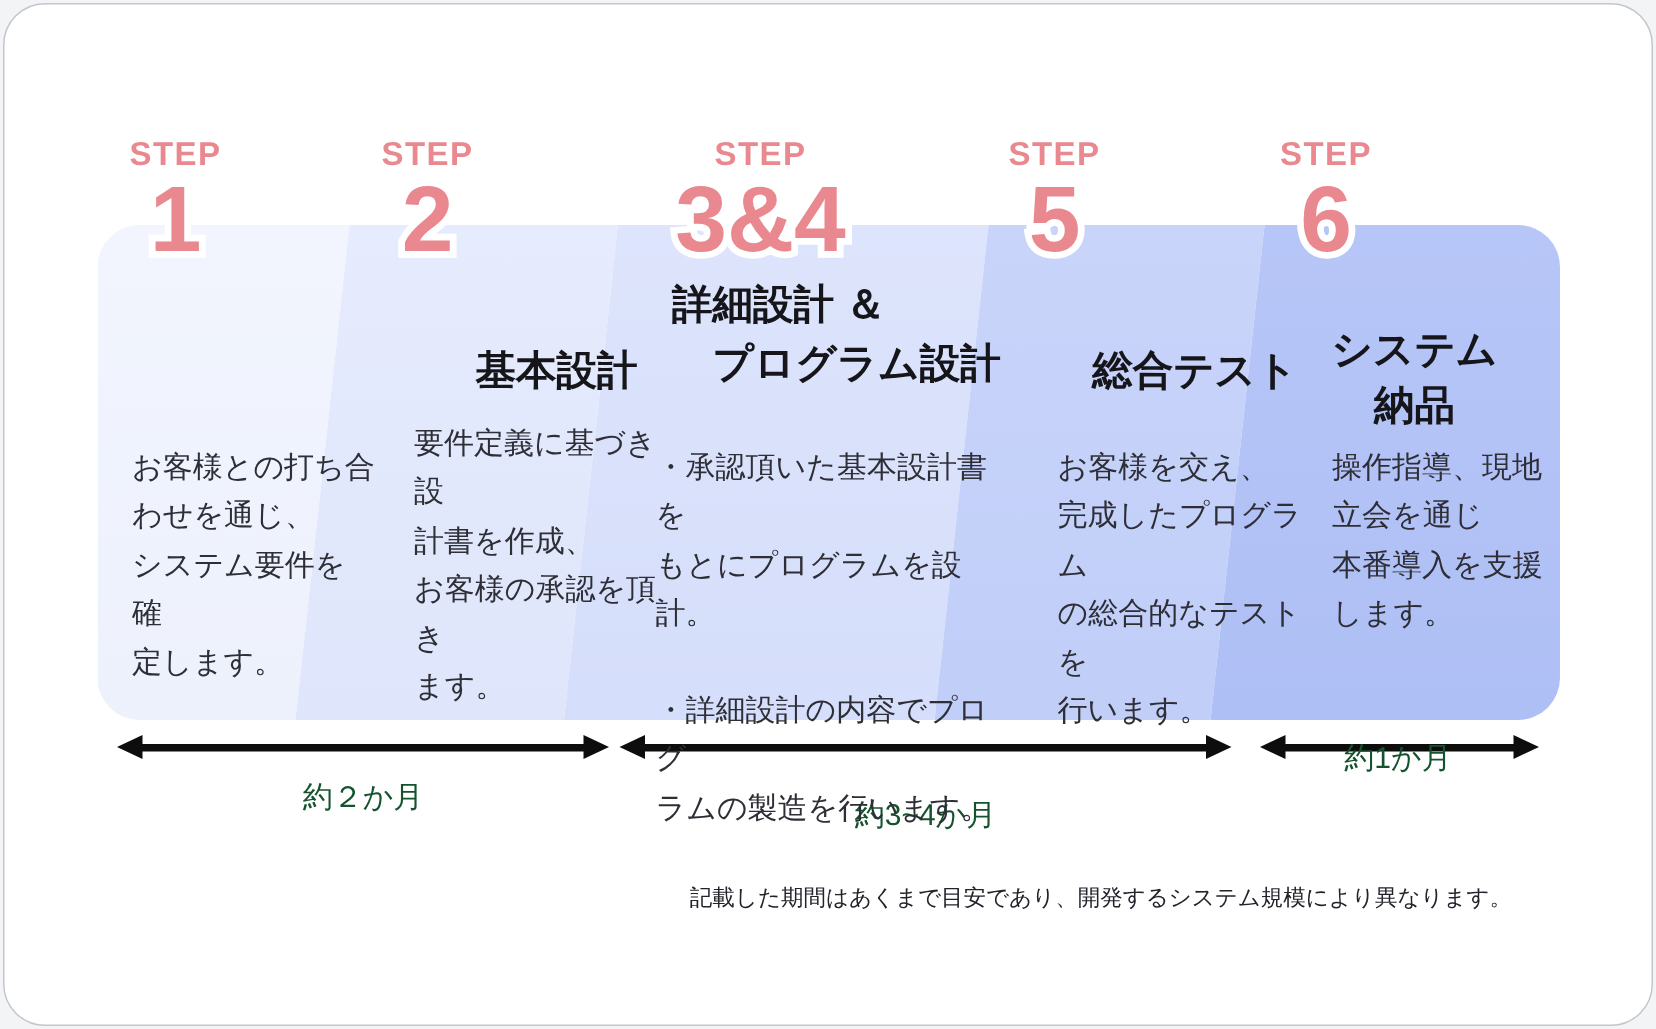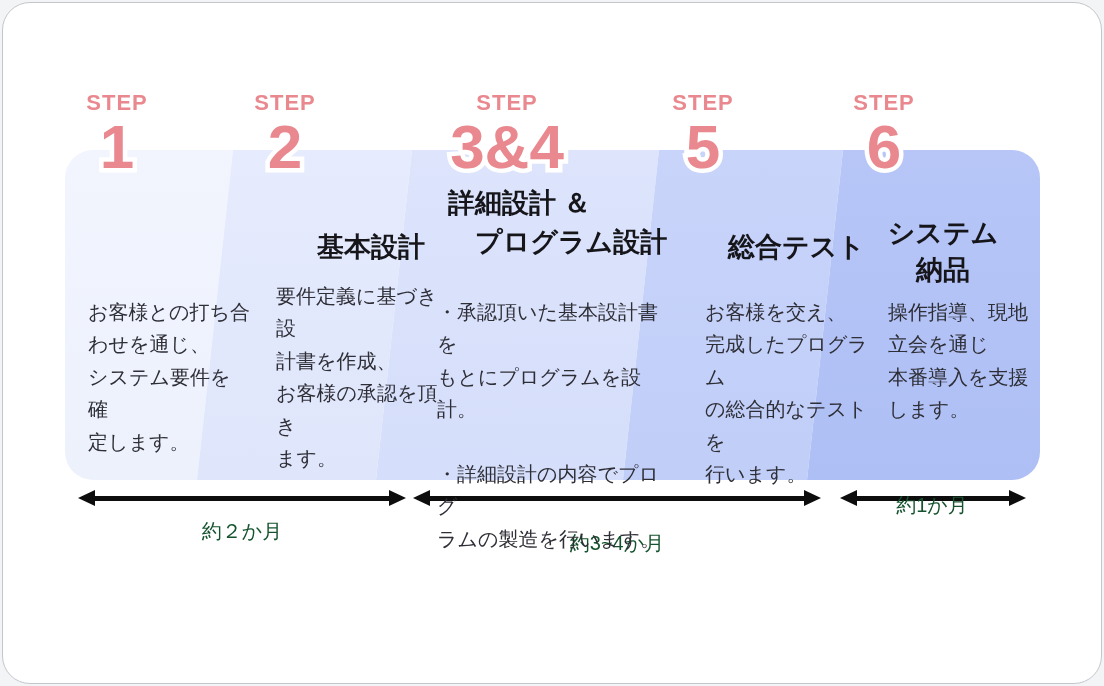--- a/index.html
+++ b/index.html
@@ -183,13 +183,14 @@
   <div class="arrow a3">
     <span class="head-l"></span>
     <span class="shaft"></span>
     <span class="head-r"></span>
   </div>
 
   <div class="dur-label d1">約２か月</div>
   <div class="dur-label d2">約3~4か月</div>
   <div class="dur-label d3">約1か月</div>
 
+  <div class="note">記載した期間はあくまで目安であり、開発するシステム規模により異なります。</div>
 </div>
 
 </body></html>

